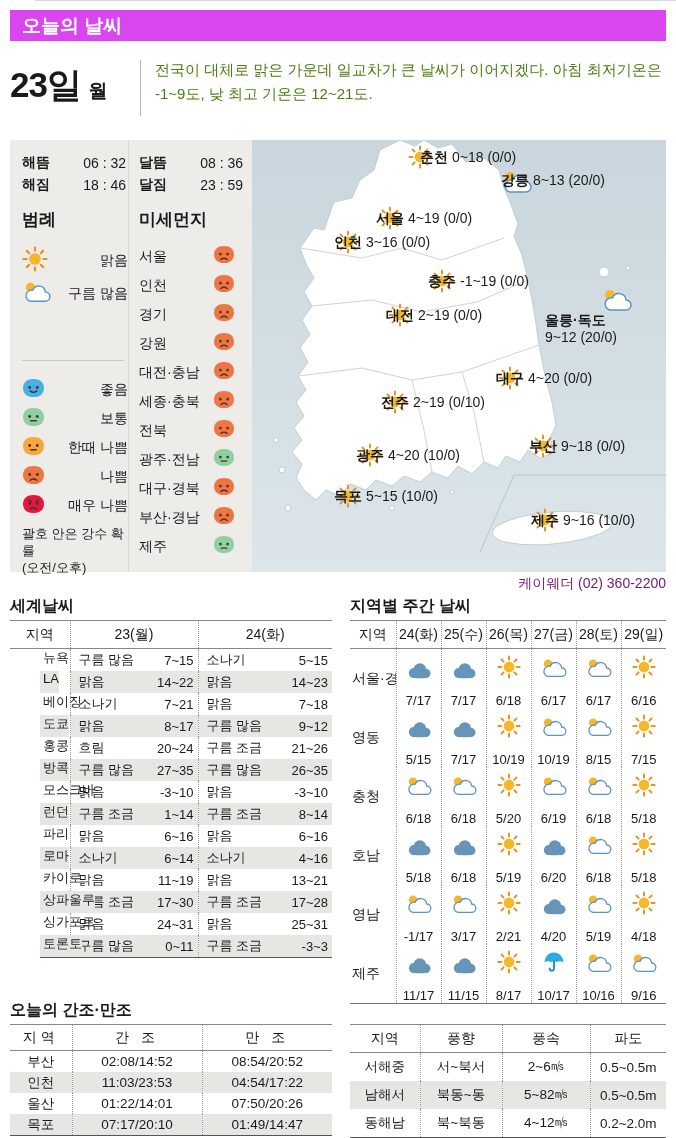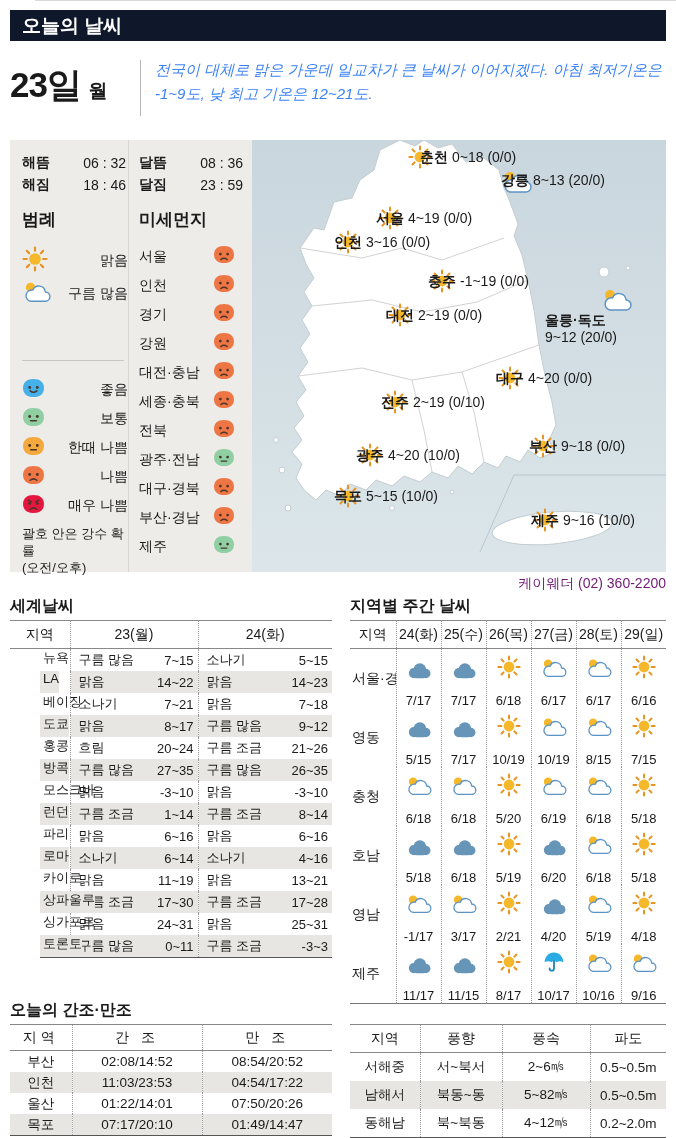--- a/index.html
+++ b/index.html
@@ -1,28 +1,28 @@
 <!DOCTYPE html>
 <html><head>
 <meta charset="utf-8">
 <style>
   html,body{margin:0;padding:0;background:#fff;}
   #page{position:relative;width:676px;height:1138px;background:#fff;overflow:hidden;
         font-family:"Liberation Sans","DejaVu Sans",sans-serif;color:#1a1a1a;}
   .topline{position:absolute;left:35px;top:0;width:641px;height:1px;background:#d8d8d8;}
   
-  #hdr{position:absolute;left:10px;top:10px;width:656px;height:31px;background:#0f172a;
+  #hdr{position:absolute;left:10px;top:10px;width:656px;height:31px;background:#d946ef;
        color:#fff;font-size:19px;font-weight:bold;line-height:31px;padding-left:12px;box-sizing:border-box;}
   
   #dateRow{position:absolute;left:10px;top:54px;width:656px;height:72px;display:flex;}
   #dateBox{width:130px;padding-top:8px;}
   #dateDay{font-size:35px;font-weight:bold;letter-spacing:-1px;display:inline-block;}
   #dateWk{font-size:19px;font-weight:bold;display:inline-block;margin-left:3px;}
   #dateSep{width:1px;background:#b5b5b5;margin:6px 0 10px 0;}
-  #forecast{flex:1;padding:4px 0 0 14px;font-size:15px;line-height:24px;color:#3b82f6;font-style:italic;}
+  #forecast{flex:1;padding:4px 0 0 14px;font-size:15px;line-height:24px;color:#4d7c0f;}
   
   #panel{position:absolute;left:10px;top:140px;width:242px;height:432px;background:#edece8;display:flex;box-sizing:border-box;}
   #pcol1{width:126px;padding:12px 0 0 12px;box-sizing:border-box;}
   #pcol2{flex:1;border-left:1px solid #d9d7d1;padding:12px 12px 0 10px;box-sizing:border-box;}
   .kv{display:flex;justify-content:space-between;width:104px;height:22px;font-size:14px;align-items:center;}
   .kv b{font-weight:bold;}
   .ptitle{font-size:17px;font-weight:bold;margin-top:12px;height:22px;}
   .legrow{display:flex;justify-content:space-between;align-items:center;width:106px;height:33px;margin-top:0;}
   .legrow .lab{font-size:14px;}
   #leghr{width:102px;height:1px;background:#c9c7c1;margin-top:50px;}

